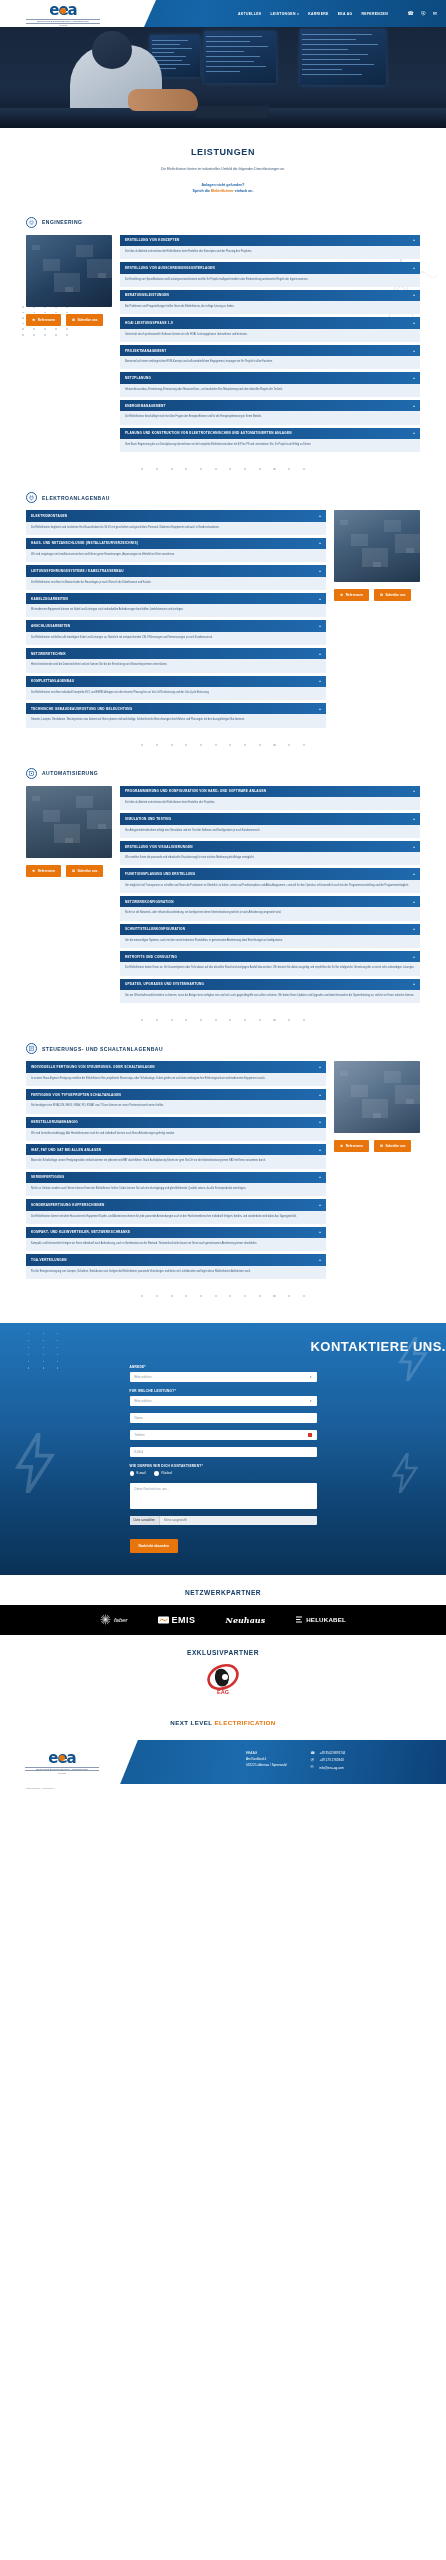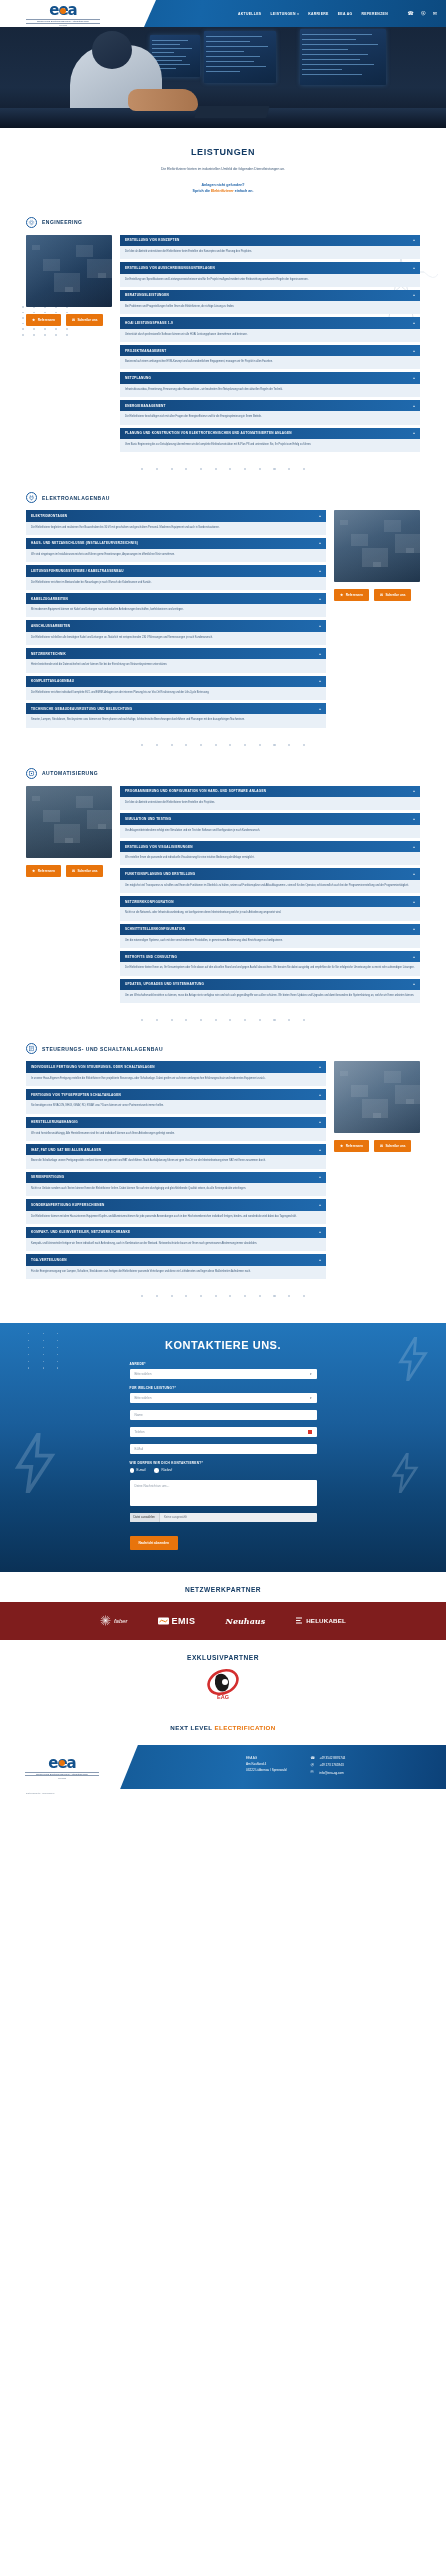--- a/index.html
+++ b/index.html
@@ -81,37 +81,37 @@
   
   .sep { display:flex; justify-content:center; gap:12.5px; margin:16px 0 0; }
   .sep i { width:2.2px; height:2.2px; border-radius:50%; background:#c0cddb; display:block; }
 
   
   .contact { position:relative; margin-top:26px; padding:16px 0 22px; background:linear-gradient(180deg,#2276bb 0%,#1a5e9b 40%,#0f4474 72%,#0a3156 100%); overflow:hidden; }
   .c-dots { position:absolute; left:28px; top:10px; display:grid; grid-template-columns:repeat(3,9px); gap:5.5px; }
   .c-dots i { width:1.4px; height:1.4px; border-radius:50%; background:rgba(255,255,255,.4); display:block; }
   .c-bolt { position:absolute; opacity:.22; }
   .c-bolt svg { width:100%; height:100%; }
-  .c-title { text-align:center; color:#fff; font-size:11px; font-weight:700; letter-spacing:.5px; margin-bottom:11px; }
+  .c-title { text-align:right; color:#fff; font-size:13px; font-weight:700; letter-spacing:.5px; margin-bottom:11px; }
   .form { width:187px; margin:0 auto; position:relative; z-index:3; }
   .f-lab { color:#fff; font-size:3.1px; font-weight:700; letter-spacing:.3px; margin-bottom:3px; display:block; }
   .f-sel, .f-inp { width:100%; height:10px; background:#fff; border:none; border-radius:1px; font-size:3.1px; color:#8e9aa7; padding:0 5px; margin-bottom:7px; font-family:"Liberation Sans",sans-serif; display:flex; align-items:center; justify-content:space-between; }
   .f-sel .ar { color:#53616f; font-size:3px; }
   .radios { display:flex; gap:9px; align-items:center; margin:2px 0 7px; }
   .radio { display:flex; align-items:center; gap:2.5px; color:#fff; font-size:3.1px; cursor:pointer; }
   .radio .rb { width:4.6px; height:4.6px; border-radius:50%; background:#fff; display:block; flex:none; }
   .f-ta { width:100%; height:26px; background:#fff; border-radius:1px; font-size:3.1px; color:#8e9aa7; padding:4px 5px; margin-bottom:7px; }
   .f-file { width:100%; height:9px; background:#eceff2; border-radius:1px; display:flex; align-items:center; margin-bottom:8px; overflow:hidden; }
   .f-file .fb { background:#dfe3e8; color:#333; font-size:2.9px; padding:0 4px; height:9px; display:flex; align-items:center; border-right:1px solid #c8cdd3; }
   .f-file .fn { font-size:2.9px; color:#6d7580; padding-left:4px; }
   .f-submit { background:#e8740c; color:#fff; font-size:3.2px; font-weight:700; border:none; border-radius:1px; padding:5px 9px; cursor:pointer; }
 
   
   .pt-title { text-align:center; font-size:6.6px; font-weight:700; letter-spacing:.5px; color:#123a63; padding:14px 0 9px; }
-  .pt-bar { background:#7f1d1d; height:38px; display:flex; align-items:center; justify-content:center; gap:30px; }
+  .pt-bar { background:#000000; height:30px; display:flex; align-items:center; justify-content:center; gap:30px; }
   .pt-logo { color:#fff; display:flex; align-items:center; gap:3px; }
   .pl-faber { font-size:6px; font-style:italic; }
   .pl-emis { font-size:9px; font-weight:700; letter-spacing:.5px; }
   .pl-danfoss { font-size:8px; font-weight:700; font-style:italic; font-family:"DejaVu Serif",serif; }
   .pl-heluk { font-size:6.2px; font-weight:700; letter-spacing:.2px; }
   .star { width:11px; height:11px; }
   .excl { text-align:center; padding:14px 0 0; }
   .excl-title { font-size:6.6px; font-weight:700; letter-spacing:.5px; color:#123a63; margin-bottom:5px; }
   .eag { width:38px; height:36px; margin:0 auto; position:relative; }
   .nl { text-align:center; font-size:6.2px; font-weight:700; letter-spacing:.4px; color:#123a63; padding:22px 0 14px; }

